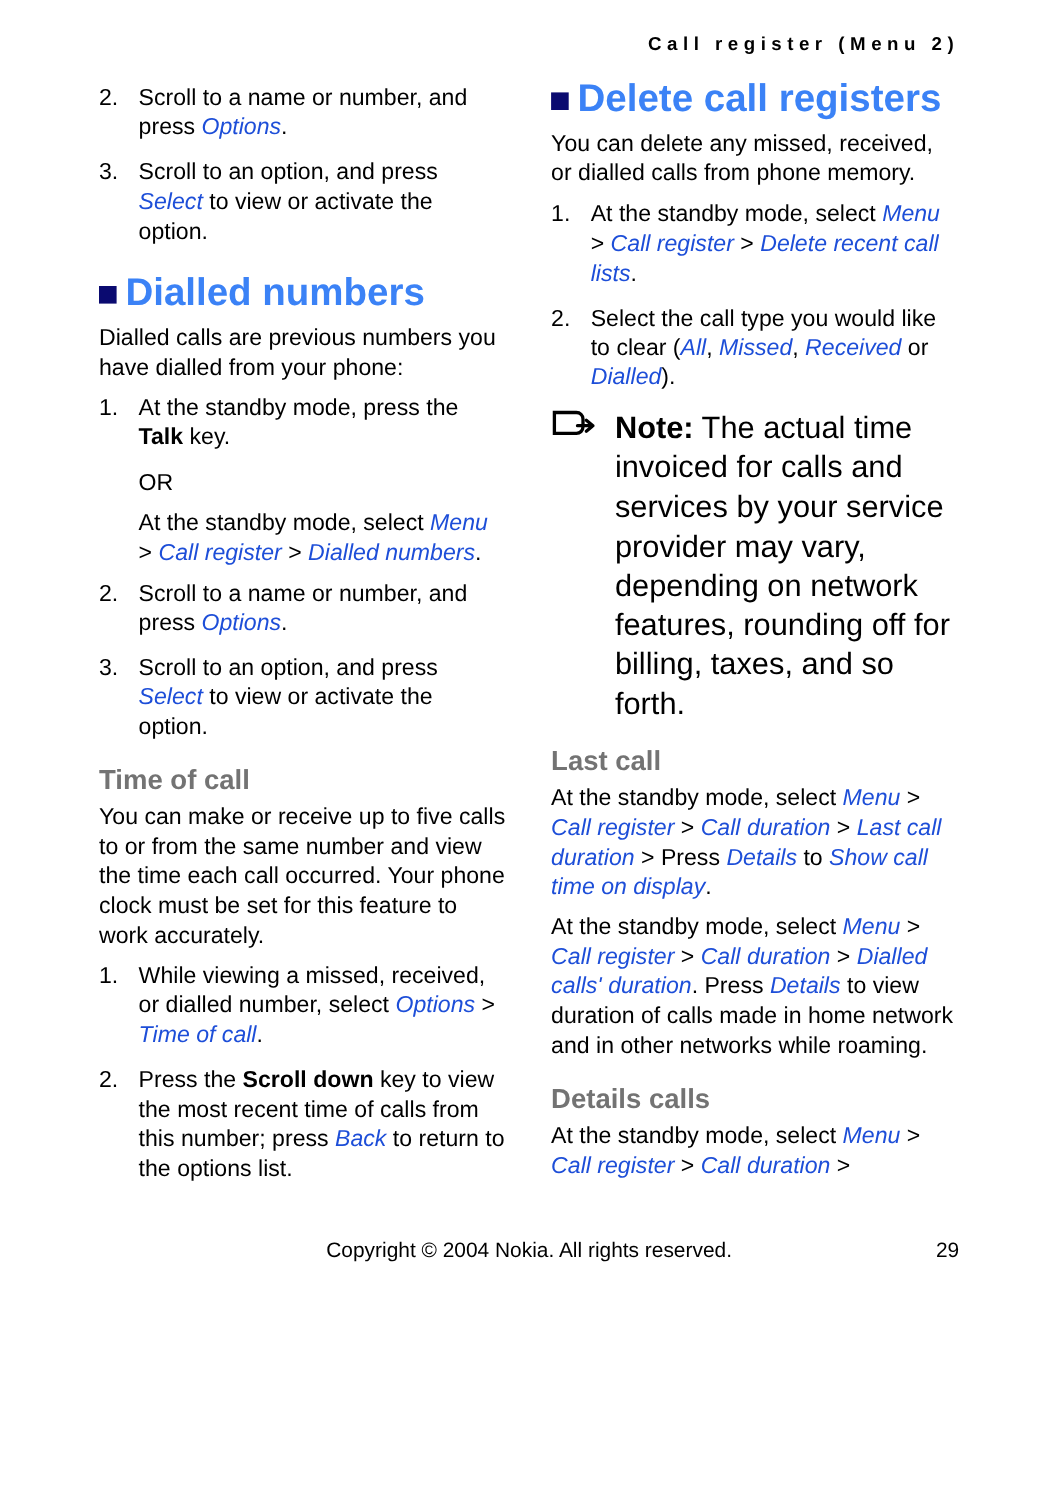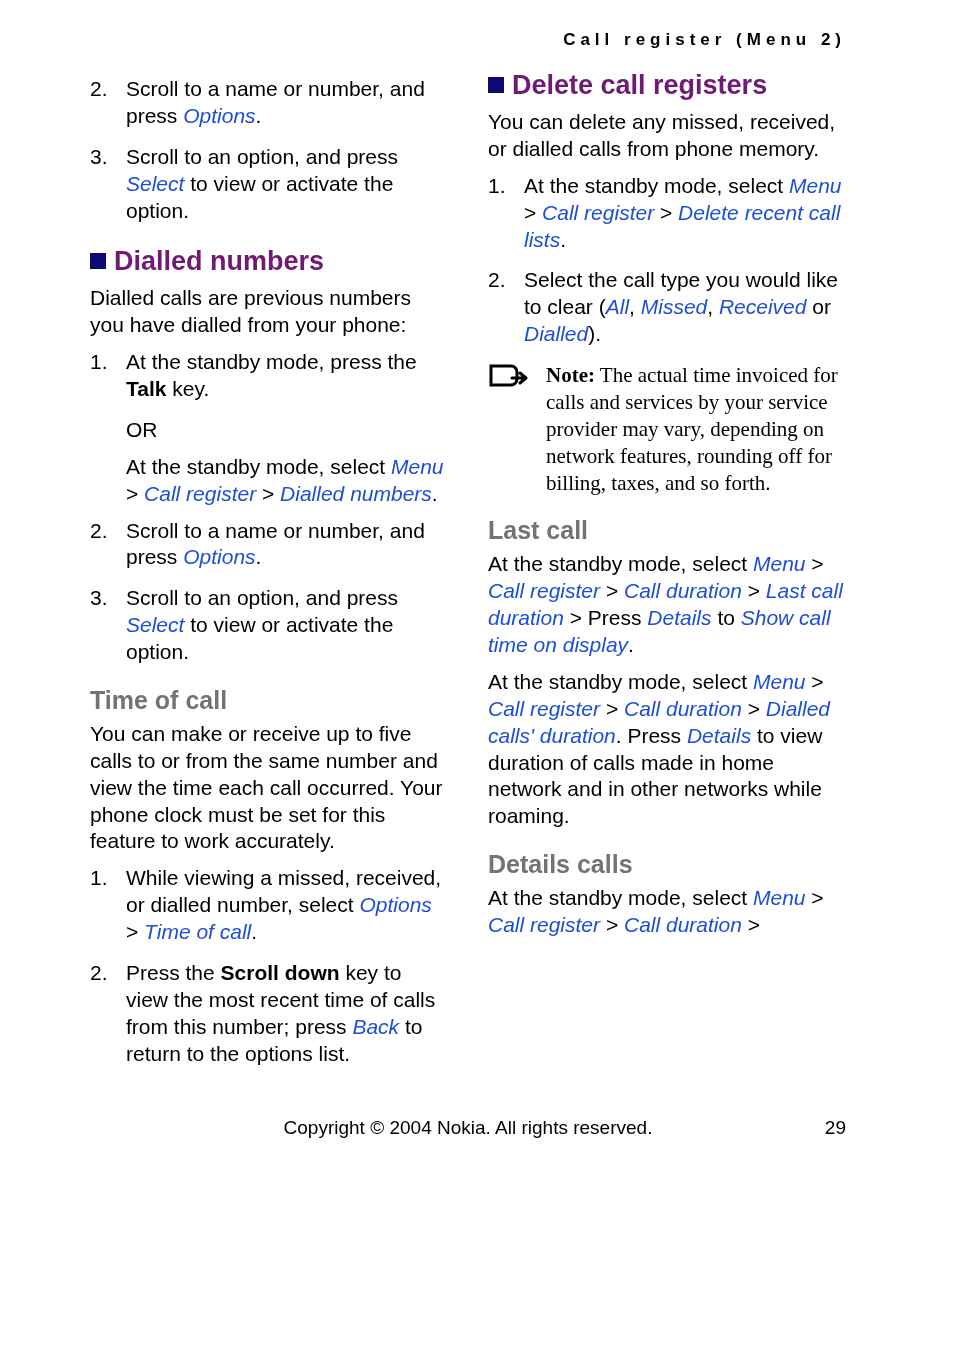--- a/index.html
+++ b/index.html
@@ -4,43 +4,43 @@
 <style>
   body {
     margin: 0;
     padding: 0;
     font-family: Arial, Helvetica, sans-serif;
     background: #fff;
     color: #000;
     width: 954px;
   }
   .page {
-    padding: 30px 108px 20px 90px;
+    padding: 30px 82px 20px 90px;
     box-sizing: border-box;
   }
   .header {
     text-align: right;
     font-family: Arial, sans-serif;
     font-size: 17px;
     font-weight: bold;
     letter-spacing: 5px;
     margin-bottom: 20px;
   }
   .columns {
     display: flex;
     gap: 40px;
   }
   .col {
     flex: 1;
     min-width: 0;
   }
   .section-title {
-    color: #701a75;
+    color: #3b82f6;
     font-weight: bold;
-    font-size: 27px;
+    font-size: 35px;
     margin: 22px 0 8px 0;
     line-height: 1.15;
   }
   .section-title .square {
     display: inline-block;
     width: 16px;
     height: 16px;
     background: #0a0a70;
     margin-right: 8px;
     vertical-align: 1px;
@@ -83,23 +83,22 @@
   }
   .opt {
     color: #1d4ed8;
     font-style: italic;
   }
   .bold { font-weight: bold; }
   .note-row {
     display: flex;
     gap: 14px;
     margin-top: 8px;
-    font-size: 21px;
-    line-height: 1.28;
-    font-family: Liberation Serif, serif;
+    font-size: 28px;
+    line-height: 1.28;
   }
   .note-icon {
     flex: 0 0 44px;
   }
   .note-text { flex: 1; }
   .footer {
     margin-top: 36px;
     display: flex;
     justify-content: center;
     align-items: center;

